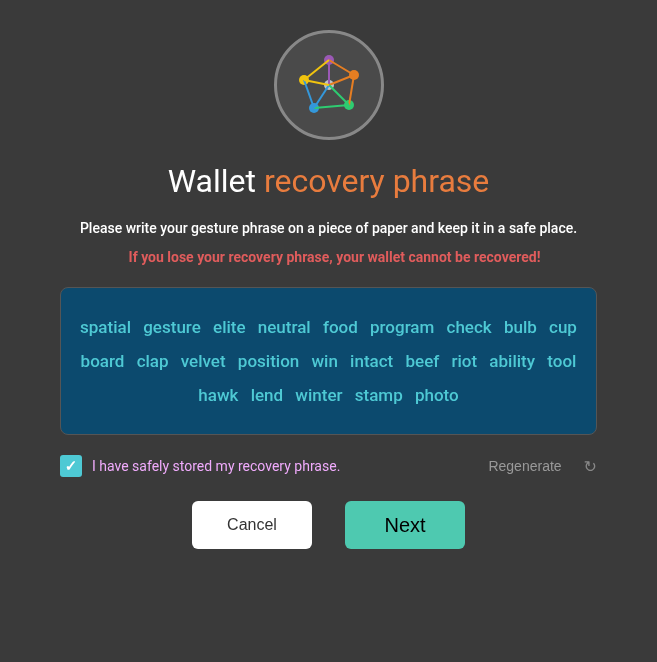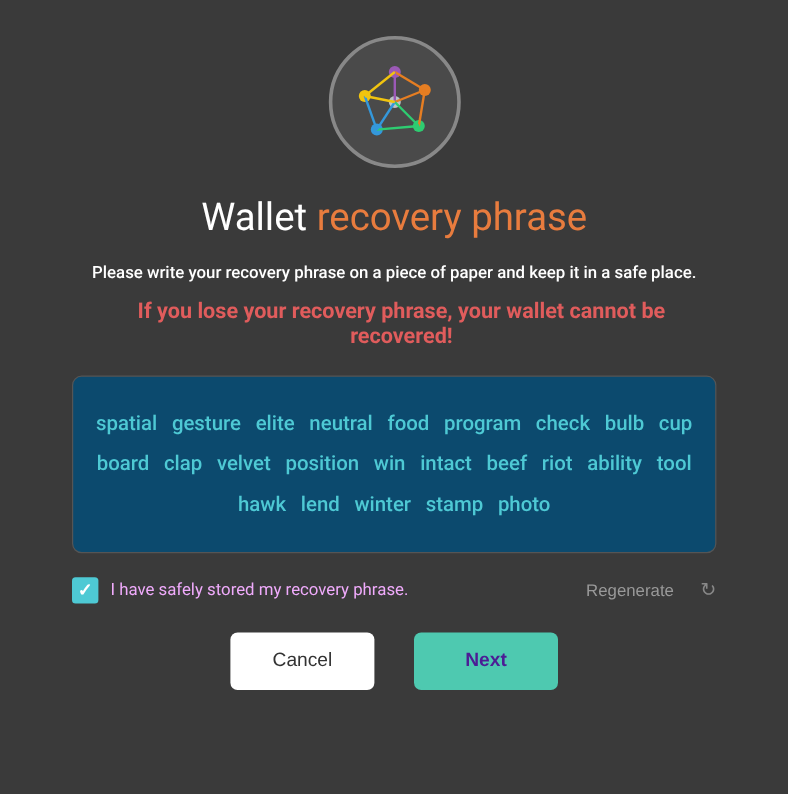--- a/index.html
+++ b/index.html
@@ -60,21 +60,21 @@
     .subtitle {
       font-size: 14px;
       color: #ffffff;
       text-align: center;
       line-height: 1.5;
       margin-bottom: 10px;
       font-weight: 500;
     }
 
     .warning {
-      font-size: 18px;
+      font-size: 14px;
       color: #e05c5c;
       text-align: center;
       font-weight: 700;
       margin-bottom: 22px;
       padding-left: 12px;
     }
 
     .phrase-box {
       width: 100%;
       background: #0c4a6e;
@@ -161,25 +161,25 @@
       border-radius: 6px;
       font-size: 16px;
       font-weight: 500;
       cursor: pointer;
     }
 
     .btn-next {
       width: 120px;
       height: 48px;
       background: #4ec9b0;
-      color: #4c1d95;
+      color: #000000;
       border: none;
       border-radius: 6px;
-      font-size: 16px;
-      font-weight: 700;
+      font-size: 20px;
+      font-weight: 400;
       cursor: pointer;
     }
   </style>
 </head>
 <body>
 
 <div class="container">
 
   <div class="logo-circle">
     <svg width="70" height="70" viewBox="0 0 70 70" xmlns="http://www.w3.org/2000/svg">
@@ -201,21 +201,21 @@
       <line x1="20" y1="58" x2="35" y2="35" stroke="#3498db" stroke-width="2"></line>
       <line x1="10" y1="30" x2="35" y2="10" stroke="#f1c40f" stroke-width="2"></line>
       <line x1="10" y1="30" x2="35" y2="35" stroke="#f1c40f" stroke-width="2"></line>
     </svg>
   </div>
 
   <h1 class="title">
     <span class="wallet">Wallet</span><span class="recovery"> recovery phrase</span>
   </h1>
 
-  <p class="subtitle">Please write your recovery phrase on a piece of paper and keep it in a safe place.</p>
+  <p class="subtitle">Please write your gesture phrase on a piece of paper and keep it in a safe place.</p>
 
   <p class="warning">If you lose your recovery phrase, your wallet cannot be recovered!</p>
 
   <div class="phrase-box">
     <span class="phrase-text">spatial   gesture   elite   neutral   food   program   check   bulb   cup   board   clap   velvet   position   win   intact   beef   riot   ability   tool   hawk   lend   winter   stamp   photo</span>
   </div>
 
   <div class="checkbox-row">
     <div class="checkbox-left">
       <div class="checkbox">

